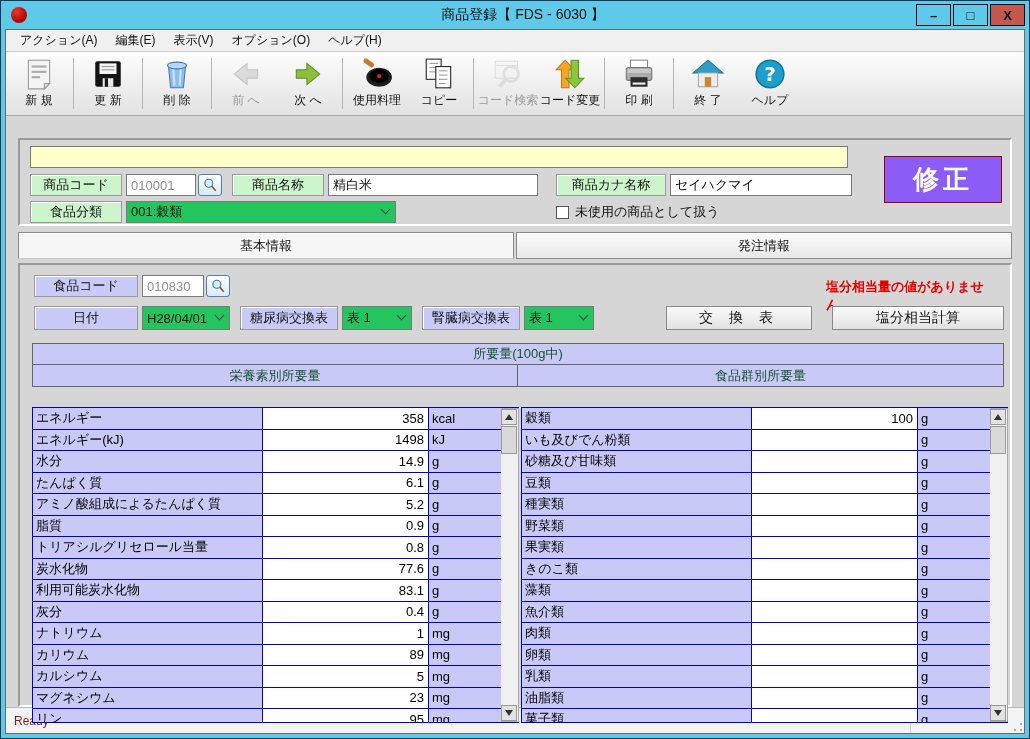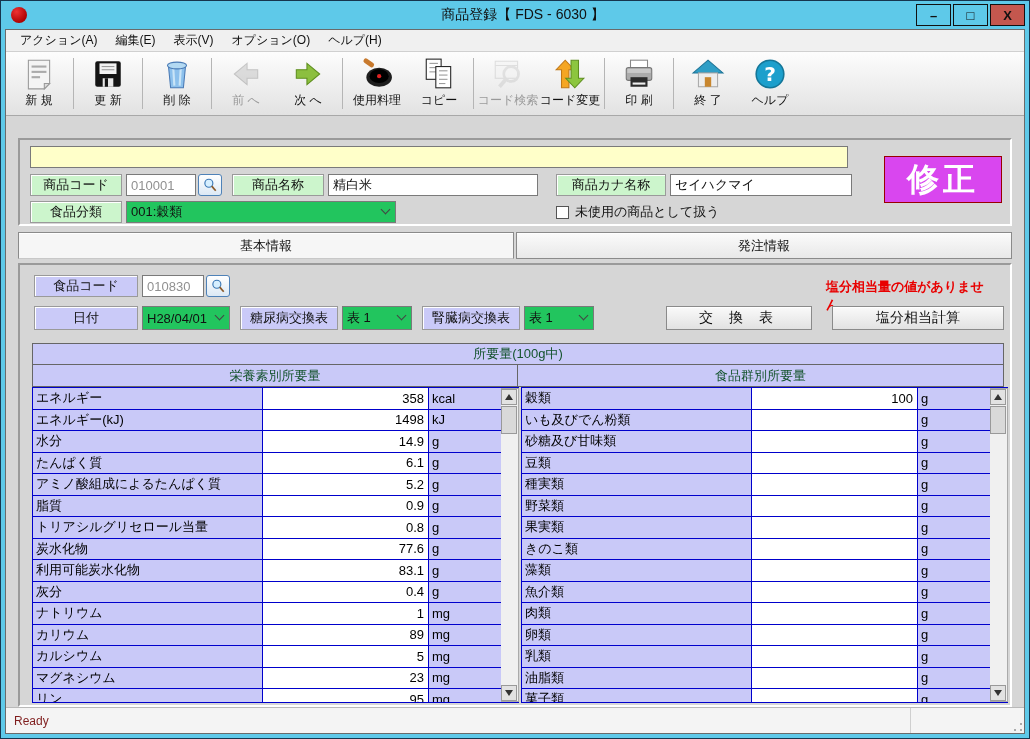--- a/index.html
+++ b/index.html
@@ -52,42 +52,42 @@
   .field.gray { background:#EAEAEA; }
   .magbtn { border:1px solid #4f82b8; background:linear-gradient(#fff,#dce9f5);
             border-radius:3px; display:flex; align-items:center; justify-content:center; }
   .selectbox { background:#22c55e; border:1px solid #7a7a7a; font-size:13px; color:#111;
                display:flex; align-items:center; padding:0 4px; position:relative; }
   .selectbox .chev { position:absolute; right:5px; top:50%; width:8px; height:8px; margin-top:-6px; }
   .chev::before { content:""; position:absolute; left:0; top:0; width:6px; height:6px;
                   border-right:1px solid #444; border-bottom:1px solid #444;
                   transform:rotate(45deg); }
   .abs { position:absolute; }
-  .redbtn { background:#d946ef; border:1px solid #990000; color:#fff; font-weight:bold;
-            font-size:32px; display:flex; align-items:center; justify-content:center;
+  .redbtn { background:#8b5cf6; border:1px solid #990000; color:#fff; font-weight:bold;
+            font-size:26px; display:flex; align-items:center; justify-content:center;
             letter-spacing:4px; }
   .checkbox { width:13px; height:13px; background:#fff; border:1px solid #555; }
   .cb-label { font-size:13px; color:#111; margin-left:6px; }
   
   .tabs { display:flex; gap:2px; margin-top:6px; height:27px; }
   .tab { flex:1; border:1px solid #8a8a8a; display:flex; align-items:center;
          justify-content:center; font-size:13px; color:#111;
          background:linear-gradient(#FBFBFB,#E8E8E8); box-shadow:inset 0 1px 0 #fff; }
   .tab.active { background:#F6F6F6; border-bottom-color:#c8c8c8; }
   
   .binfo { position:relative; height:444px; margin-top:4px; }
   .warn { color:#E80000; font-weight:bold; font-size:13px; }
   .pushbtn { border:1px solid #8a8a8a; background:linear-gradient(#FAFAFA,#E2E2E2);
              font-size:14px; color:#111; display:flex; align-items:center;
              justify-content:center; box-shadow:inset 0 1px 0 #fff; }
   
   .req-title, .req-subhead { background:#C9C9F8; border:1px solid #666; font-size:13px;
              color:#14532d; display:flex; align-items:center; justify-content:center; }
   .req-subheads { display:flex; }
-  .req-tables { display:flex; }
+  .req-tables { display:flex;margin-top:20px; }
   .tablewrap { display:flex; border:1px solid #0000CC; border-right:none; }
   .grid { width:468px; height:314px; overflow:hidden; background:#fff; }
   .t-row { display:grid; grid-template-columns:230px 166px 72px; height:21.5px; }
   .t-cell { border-right:1px solid #0000CC; border-bottom:1px solid #0000CC;
             font-size:13px; display:flex; align-items:center; overflow:hidden;
             white-space:nowrap; }
   .t-label { background:#C9C9F8; padding-left:3px; }
   .t-value { background:#fff; justify-content:flex-end; padding-right:4px; }
   .t-unit  { background:#C9C9F8; padding-left:3px; border-right:none; }
   .tablewrap:last-child .t-unit { border-right:none; }

